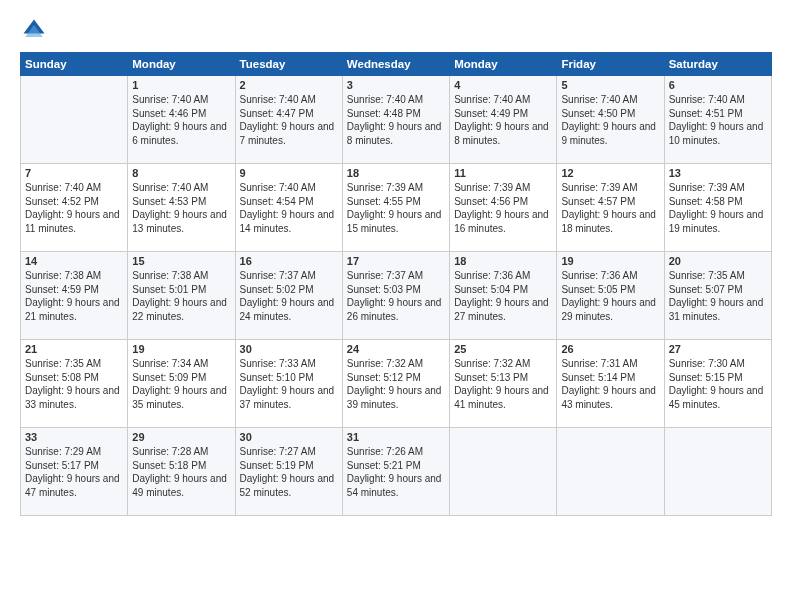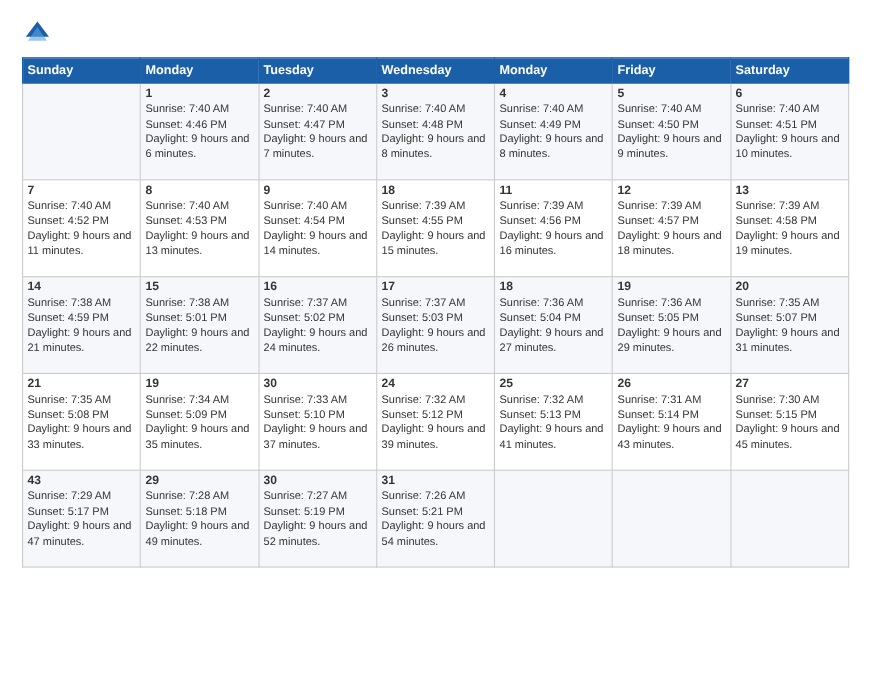--- a/index.html
+++ b/index.html
@@ -248,21 +248,21 @@
             <span class="day-number">26</span>
             <div class="day-info">Sunrise: 7:31 AM<br>Sunset: 5:14 PM<br>Daylight: 9 hours and 43 minutes.</div>
           </td>
           <td>
             <span class="day-number">27</span>
             <div class="day-info">Sunrise: 7:30 AM<br>Sunset: 5:15 PM<br>Daylight: 9 hours and 45 minutes.</div>
           </td>
         </tr>
         <tr>
           <td>
-            <span class="day-number">43</span>
+            <span class="day-number">33</span>
             <div class="day-info">Sunrise: 7:29 AM<br>Sunset: 5:17 PM<br>Daylight: 9 hours and 47 minutes.</div>
           </td>
           <td>
             <span class="day-number">29</span>
             <div class="day-info">Sunrise: 7:28 AM<br>Sunset: 5:18 PM<br>Daylight: 9 hours and 49 minutes.</div>
           </td>
           <td>
             <span class="day-number">30</span>
             <div class="day-info">Sunrise: 7:27 AM<br>Sunset: 5:19 PM<br>Daylight: 9 hours and 52 minutes.</div>
           </td>

